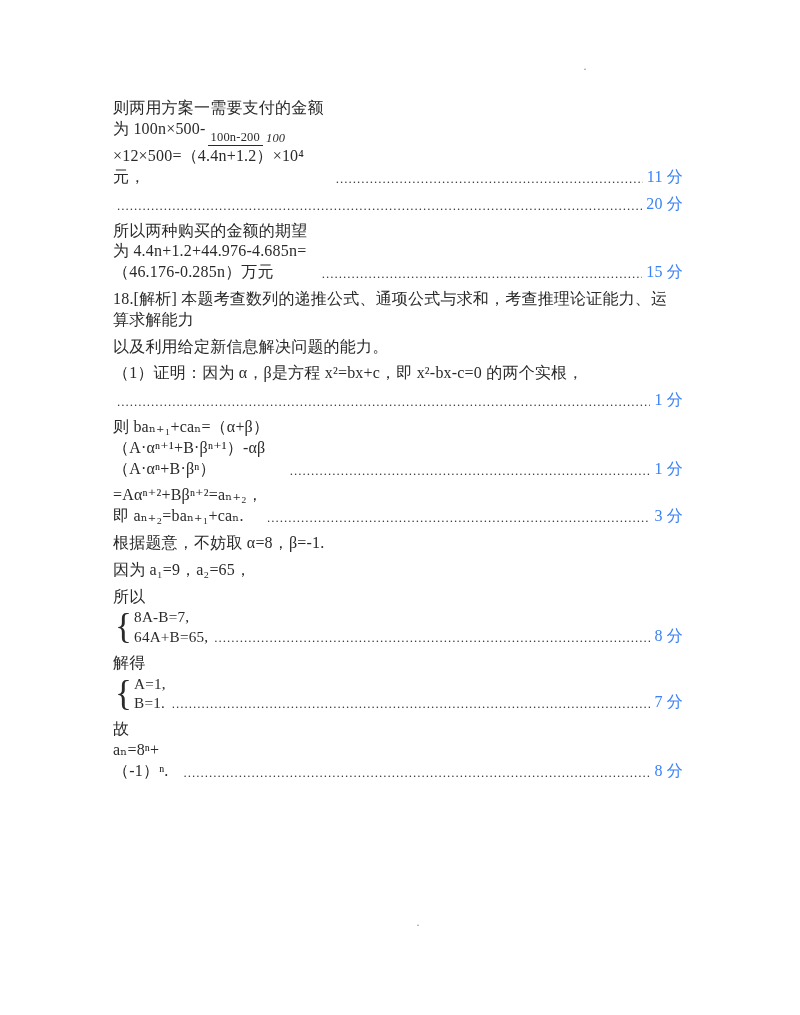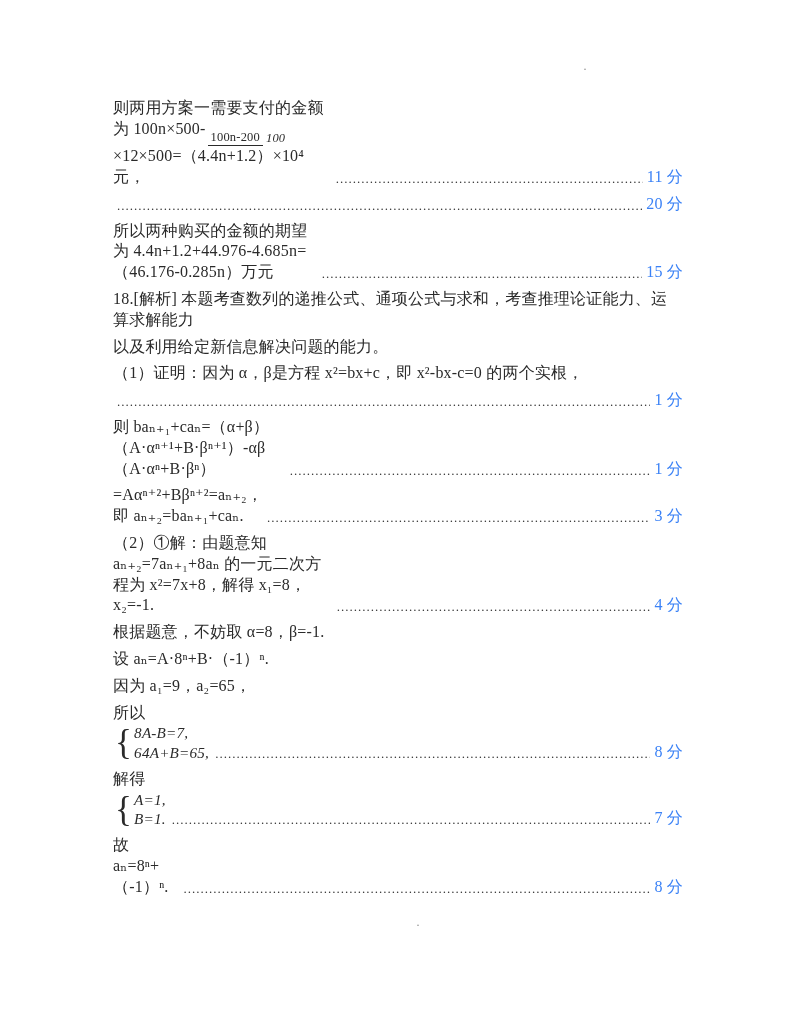--- a/index.html
+++ b/index.html
@@ -36,21 +36,21 @@
   
   .frac{
     display:inline-flex;flex-direction:row;align-items:center;
     vertical-align:-0.6em;font-size:0.78em;line-height:1.2;margin:0 2px;
   }
   .frac .top{border-bottom:1px solid #2a2a2a;padding:0 3px;}
   .frac .bot{padding:0 3px;font-style:italic;}
   
   .cases{display:inline-flex;align-items:center;margin:0 2px;vertical-align:middle;}
   .cases .brace{font-size:2.2em;font-weight:300;line-height:0.9;margin-right:2px;}
-  .cases .col{display:inline-flex;flex-direction:column;line-height:1.3;font-size:0.95em;font-style:italic;}
+  .cases .col{display:inline-flex;flex-direction:column;line-height:1.3;font-size:0.95em;}
 </style>
 </head>
 <body>
 
 <div class="page">
   <span class="stray-mark stray-top">·</span>
   <span class="stray-mark stray-bottom">·</span>
   <div class="content">
       <div class="line">
         <span class="text">则两用方案一需要支付的金额为 100n×500-<span class="frac"><span class="top">100n-200</span><span class="bot">100</span></span>×12×500=（4.4n+1.2）×10⁴元，</span>
@@ -83,29 +83,21 @@
         <span class="text">则 baₙ₊₁+caₙ=（α+β）（A·αⁿ⁺¹+B·βⁿ⁺¹）-αβ（A·αⁿ+B·βⁿ）</span>
         <span class="leader"></span>
         <span class="score">1 分</span>
       </div>
       <div class="line">
         <span class="text">=Aαⁿ⁺²+Bβⁿ⁺²=aₙ₊₂，即 aₙ₊₂=baₙ₊₁+caₙ.</span>
         <span class="leader"></span>
         <span class="score">3 分</span>
       </div>
       <div class="line">
-        <span class="text">（2）①解：由题意知 aₙ₊₂=7aₙ₊₁+8aₙ 的一元二次方程为 x²=7x+8，解得 x₁=8，x₂=-1.</span>
-        <span class="leader"></span>
-        <span class="score">4 分</span>
-      </div>
-      <div class="line">
         <span class="text">根据题意，不妨取 α=8，β=-1.</span>
-      </div>
-      <div class="line">
-        <span class="text">设 aₙ=A·8ⁿ+B·（-1）ⁿ.</span>
       </div>
       <div class="line">
         <span class="text">因为 a₁=9，a₂=65，</span>
       </div>
       <div class="line">
         <span class="text">所以<span class="cases"><span class="brace">{</span><span class="col"><span>8A-B=7,</span><span>64A+B=65,</span></span></span></span>
         <span class="leader"></span>
         <span class="score">8 分</span>
       </div>
       <div class="line">

